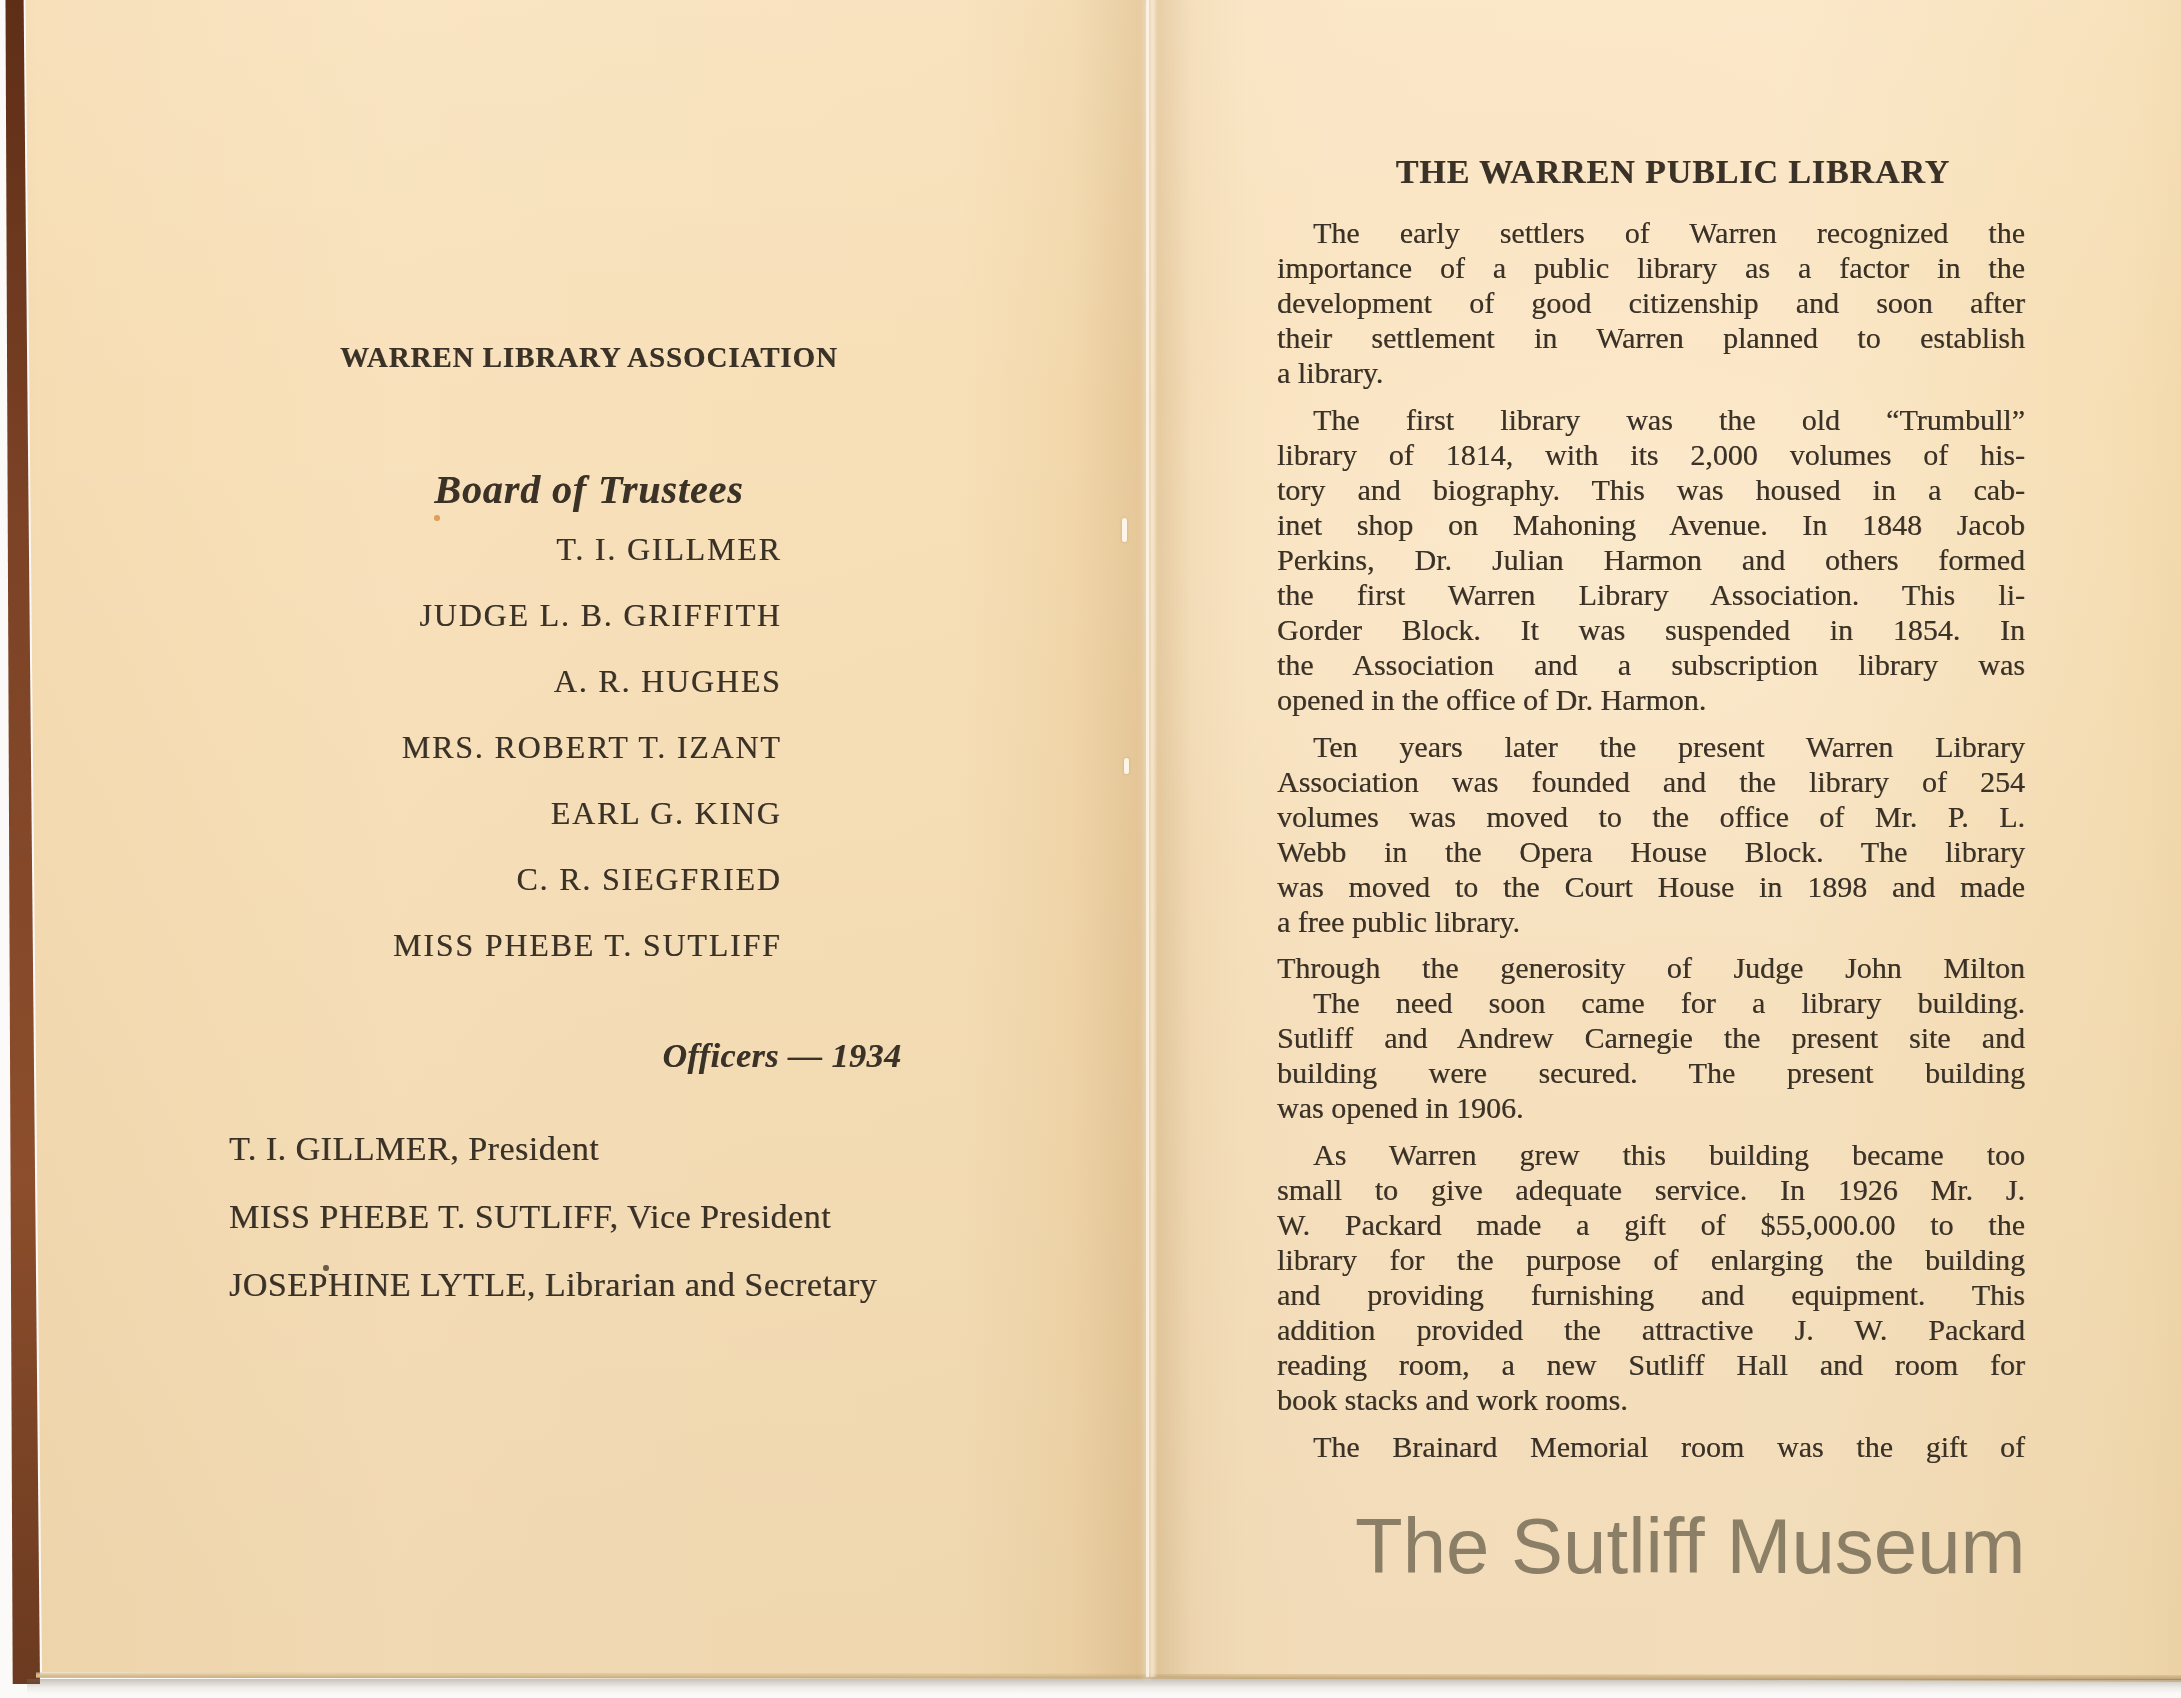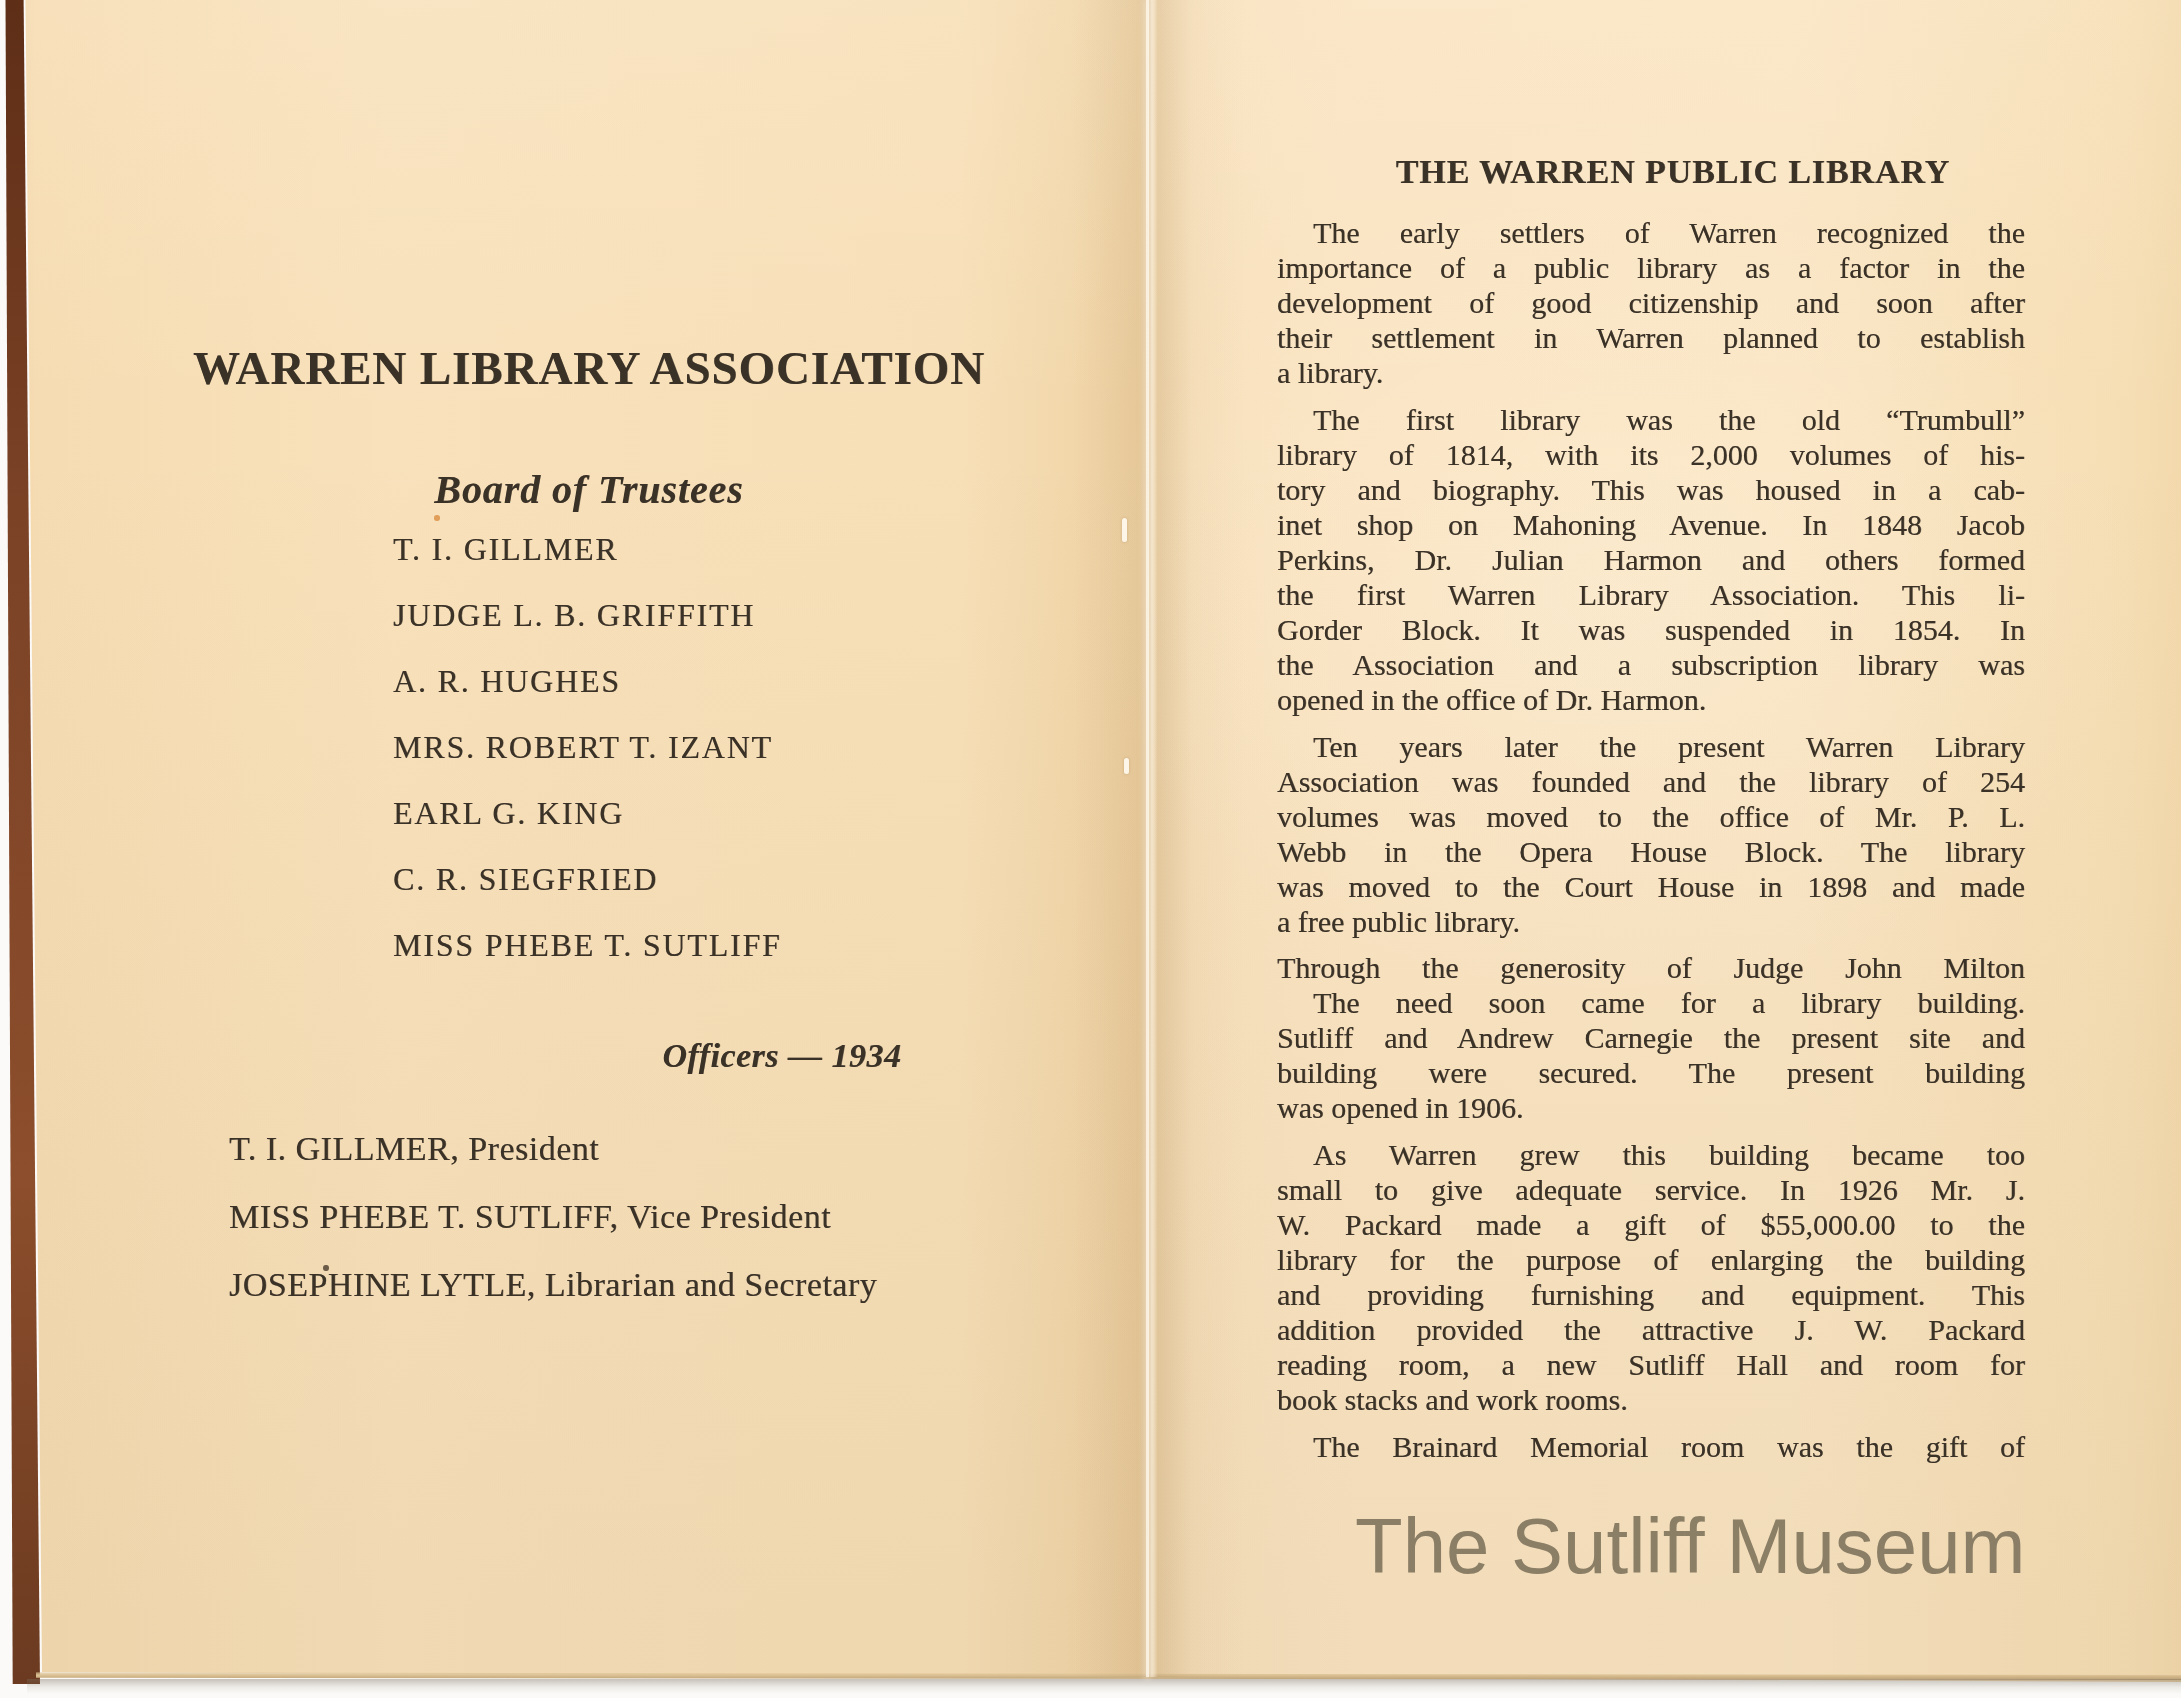--- a/index.html
+++ b/index.html
@@ -76,32 +76,32 @@
   .stitch.s2{left:1124px;top:758px;height:16.4px;}
 
   .speck{position:absolute;border-radius:50%;}
   .speck.orange{left:434px;top:515px;width:5.5px;height:5.5px;background:#d8883a;opacity:.75;}
   .speck.dark{left:323px;top:1265px;width:5.5px;height:6.4px;background:#4a3b2a;opacity:.8;}
 
   
   .print{color:var(--ink);text-shadow:0.4px 0.4px 0 rgba(58,49,39,0.55);}
 
   .lp-title{
-    position:absolute;left:36px;top:309px;width:1106px;
-    text-align:center;font-size:47px;letter-spacing:0.9px;line-height:1.2;white-space:nowrap;
+    position:absolute;left:36px;top:321px;width:1106px;
+    text-align:center;font-size:29px;letter-spacing:0.9px;line-height:1.2;white-space:nowrap;
   }
   .lp-heading{
     position:absolute;left:36px;width:1106px;text-align:center;
     font-style:italic;font-size:40px;letter-spacing:0.9px;line-height:1.2;
   }
   .lp-heading.board{top:433px;}
   .lp-heading.officers{top:1036px;}
   .trustees{
     position:absolute;left:393px;top:516px;margin:0;padding:0;list-style:none;
-    font-size:32px;letter-spacing:1.8px;
+    font-size:32px;letter-spacing:1.8px;text-align:right;
   }
   .trustees li{height:66px;line-height:66px;white-space:nowrap;}
   .officers{
     position:absolute;left:229px;top:1115px;margin:0;padding:0;list-style:none;
     font-size:34px;letter-spacing:0.5px;
   }
   .officers li{height:68px;line-height:68px;white-space:nowrap;}
 
   .rp-title{
     position:absolute;left:1291px;top:129px;width:764px;

